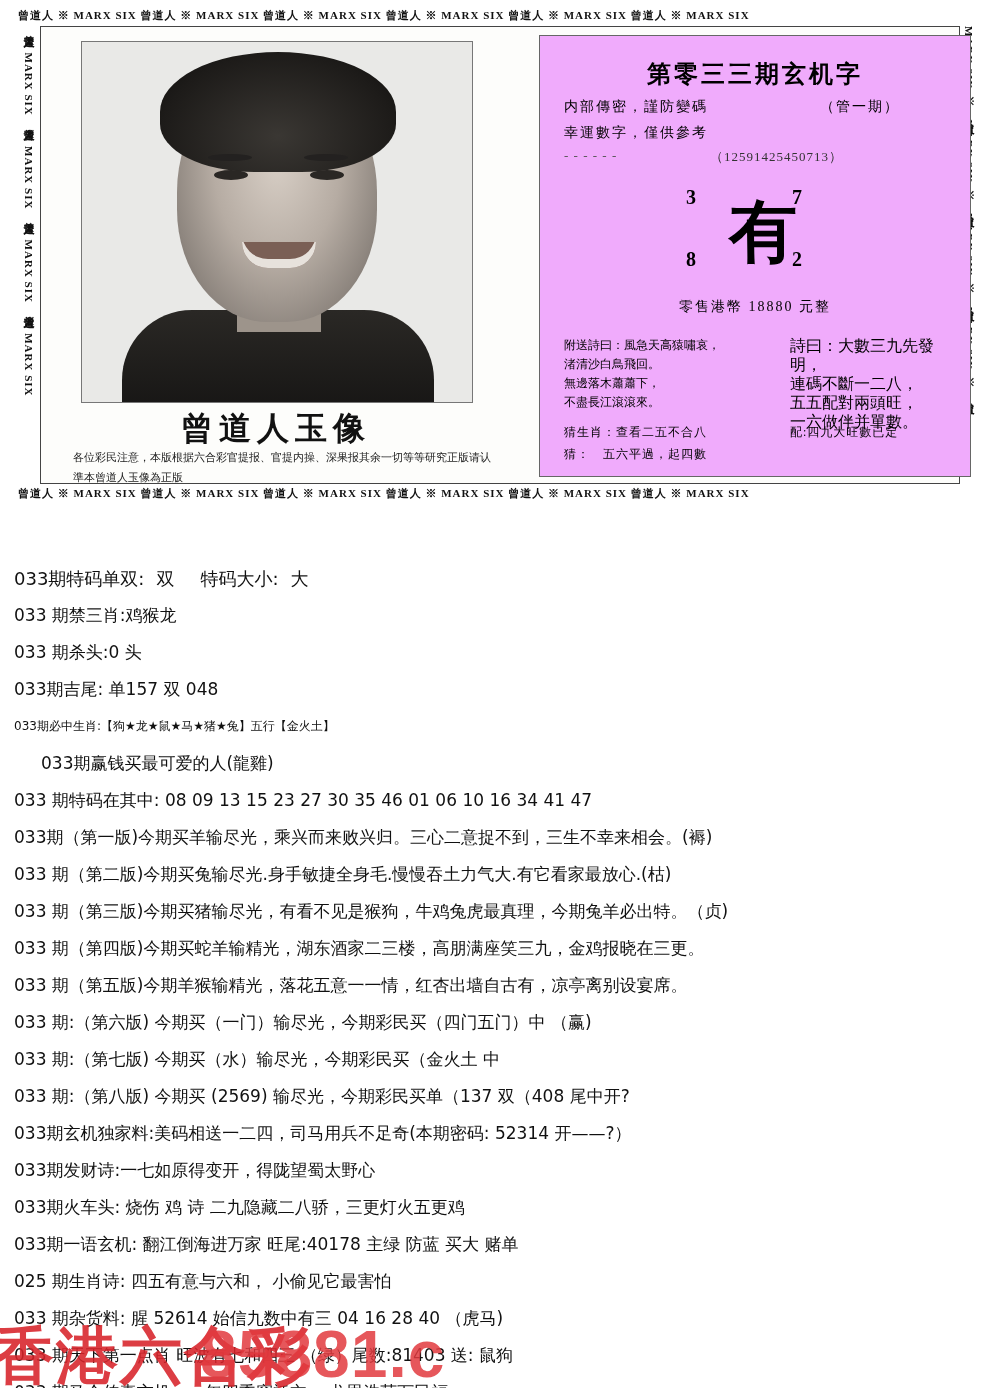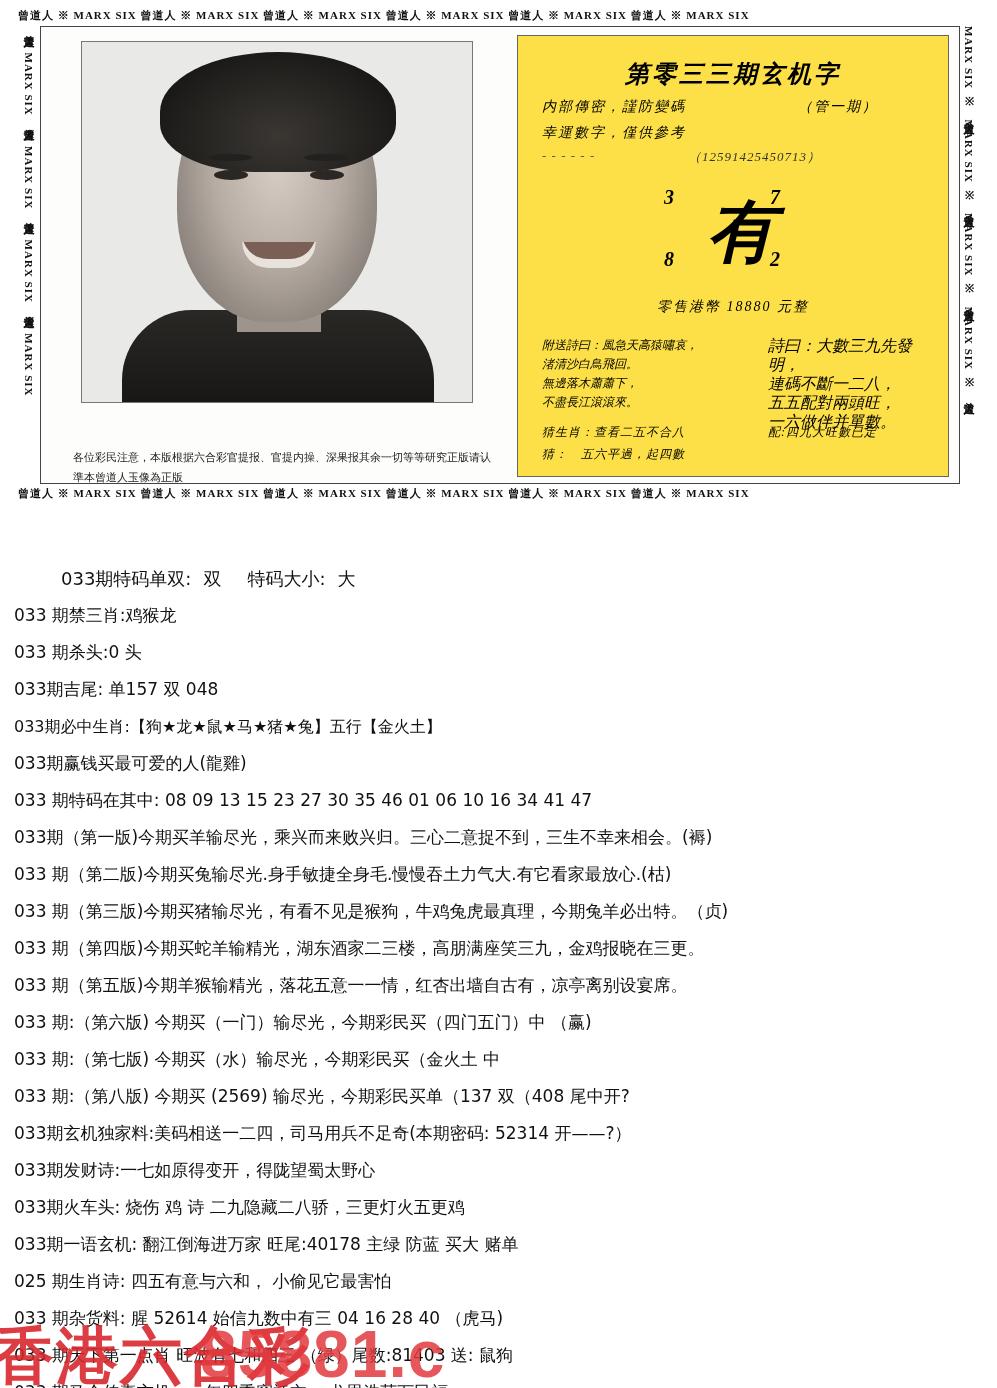--- a/index.html
+++ b/index.html
@@ -30,21 +30,21 @@
   .brow.r{left:222px;top:112px;}
   .mouth{position:absolute;left:160px;top:200px;width:74px;height:26px;border-radius:0 0 40px 40px;background:#7a5f55;box-shadow:inset 0 -9px 0 #e7e2dc;}
   .body-shape{position:absolute;left:40px;top:268px;width:312px;height:110px;border-radius:70px 70px 0 0;
         background:linear-gradient(180deg,#2a2825 0%,#151413 100%);}
   .neck{position:absolute;left:155px;top:250px;width:84px;height:40px;background:#9d948b;}
   #photo-caption{position:absolute;left:30px;top:372px;width:386px;text-align:center;font-family:"Liberation Serif",serif;
         font-size:32px;font-weight:bold;letter-spacing:6px;color:#111;}
   #photo-note{position:absolute;left:20px;top:412px;width:420px;font-family:"Liberation Serif",serif;font-size:11px;line-height:20px;color:#222;}
 
   
-  #right-block{position:absolute;left:476px;top:8px;width:430px;height:440px;border:1px solid #666;background:#fde047;font-style:italic;}
+  #right-block{position:absolute;left:498px;top:8px;width:430px;height:440px;border:1px solid #666;background:#f0abfc;}
   #rb-title{position:absolute;left:0;top:22px;width:430px;text-align:center;font-family:"Liberation Serif",serif;
         font-size:24px;font-weight:bold;letter-spacing:3px;}
   #rb-l1{position:absolute;left:24px;top:62px;font-family:"Liberation Serif",serif;font-size:14px;letter-spacing:2px;}
   #rb-l1b{position:absolute;left:280px;top:62px;font-family:"Liberation Serif",serif;font-size:14px;letter-spacing:2px;}
   #rb-l2{position:absolute;left:24px;top:88px;font-family:"Liberation Serif",serif;font-size:14px;letter-spacing:2px;}
   #rb-l3{position:absolute;left:24px;top:112px;font-family:"Liberation Serif",serif;font-size:13px;letter-spacing:1px;color:#555;}
   #rb-code{position:absolute;left:170px;top:112px;font-family:"Liberation Serif",serif;font-size:13px;letter-spacing:1px;color:#333;}
   .corner-num{position:absolute;font-family:"Liberation Serif",serif;font-size:20px;font-weight:bold;}
   #cn-tl{left:146px;top:150px;}
   #cn-tr{left:252px;top:150px;}
@@ -90,20 +90,21 @@
         <div class="body-shape"></div>
         <div class="neck"></div>
         <div class="head"></div>
         <div class="hair"></div>
         <div class="brow l"></div>
         <div class="brow r"></div>
         <div class="eye l"></div>
         <div class="eye r"></div>
         <div class="mouth"></div>
       </div>
+      <div id="photo-caption">曾道人玉像</div>
       <div id="photo-note">各位彩民注意，本版根据六合彩官提报、官提内操、深果报其余一切等等研究正版请认準本曾道人玉像為正版</div>
     </div>
 
     <div id="right-block">
       <div id="rb-title">第零三三期玄机字</div>
       <div id="rb-l1">内部傳密，謹防變碼</div>
       <div id="rb-l1b">（管一期）</div>
       <div id="rb-l2">幸運數字，僅供參考</div>
       <div id="rb-l3">- - - - - -</div>
       <div id="rb-code">（12591425450713）</div>
@@ -126,36 +127,36 @@
       <div id="rb-guess1">猜生肖：查看二五不合八</div>
       <div id="rb-guess1r">配:四九大旺數已定</div>
       <div id="rb-guess2">猜：　五六平過，起四數</div>
     </div>
 
   </div>
 </div>
 
 <div id="lines">
     <div class="l-row">
-      <div class="line" style="font-size: 18px; margin-left: 47px;"><span class="sp">033期特码单双:</span><span class="gap-s">&nbsp;</span><span class="sp">双</span><span class="gap">&nbsp;</span><span class="sp">特码大小:</span><span class="gap-s">&nbsp;</span><span class="sp">大</span></div>
+      <div class="line" style="font-size: 18px;"><span class="sp">033期特码单双:</span><span class="gap-s">&nbsp;</span><span class="sp">双</span><span class="gap">&nbsp;</span><span class="sp">特码大小:</span><span class="gap-s">&nbsp;</span><span class="sp">大</span></div>
     </div>
     <div class="l-row">
       <div class="line">033 期禁三肖:鸡猴龙</div>
     </div>
     <div class="l-row">
       <div class="line">033 期杀头:0  头</div>
     </div>
     <div class="l-row">
       <div class="line">033期吉尾: 单157  双  048</div>
     </div>
     <div class="l-row">
-      <div class="line" style="font-size: 16px;">033期必中生肖:【狗★龙★鼠★马★猪★兔】五行【金火土】</div>
-    </div>
-    <div class="l-row">
-      <div class="line" style="font-size: 17px;">033期赢钱买最可爱的人(龍雞)</div>
+      <div class="line" style="font-size: 12px;">033期必中生肖:【狗★龙★鼠★马★猪★兔】五行【金火土】</div>
+    </div>
+    <div class="l-row">
+      <div class="line" style="font-size: 17px; margin-left: 27px;">033期赢钱买最可爱的人(龍雞)</div>
     </div>
     <div class="l-row">
       <div class="line">033 期特码在其中: 08  09  13  15  23  27  30  35  46  01  06  10  16  34  41  47</div>
     </div>
     <div class="l-row">
       <div class="line">033期（第一版)今期买羊输尽光，乘兴而来败兴归。三心二意捉不到，三生不幸来相会。(褥)</div>
     </div>
     <div class="l-row">
       <div class="line">033 期（第二版)今期买兔输尽光.身手敏捷全身毛.慢慢吞土力气大.有它看家最放心.(枯)</div>
     </div>

